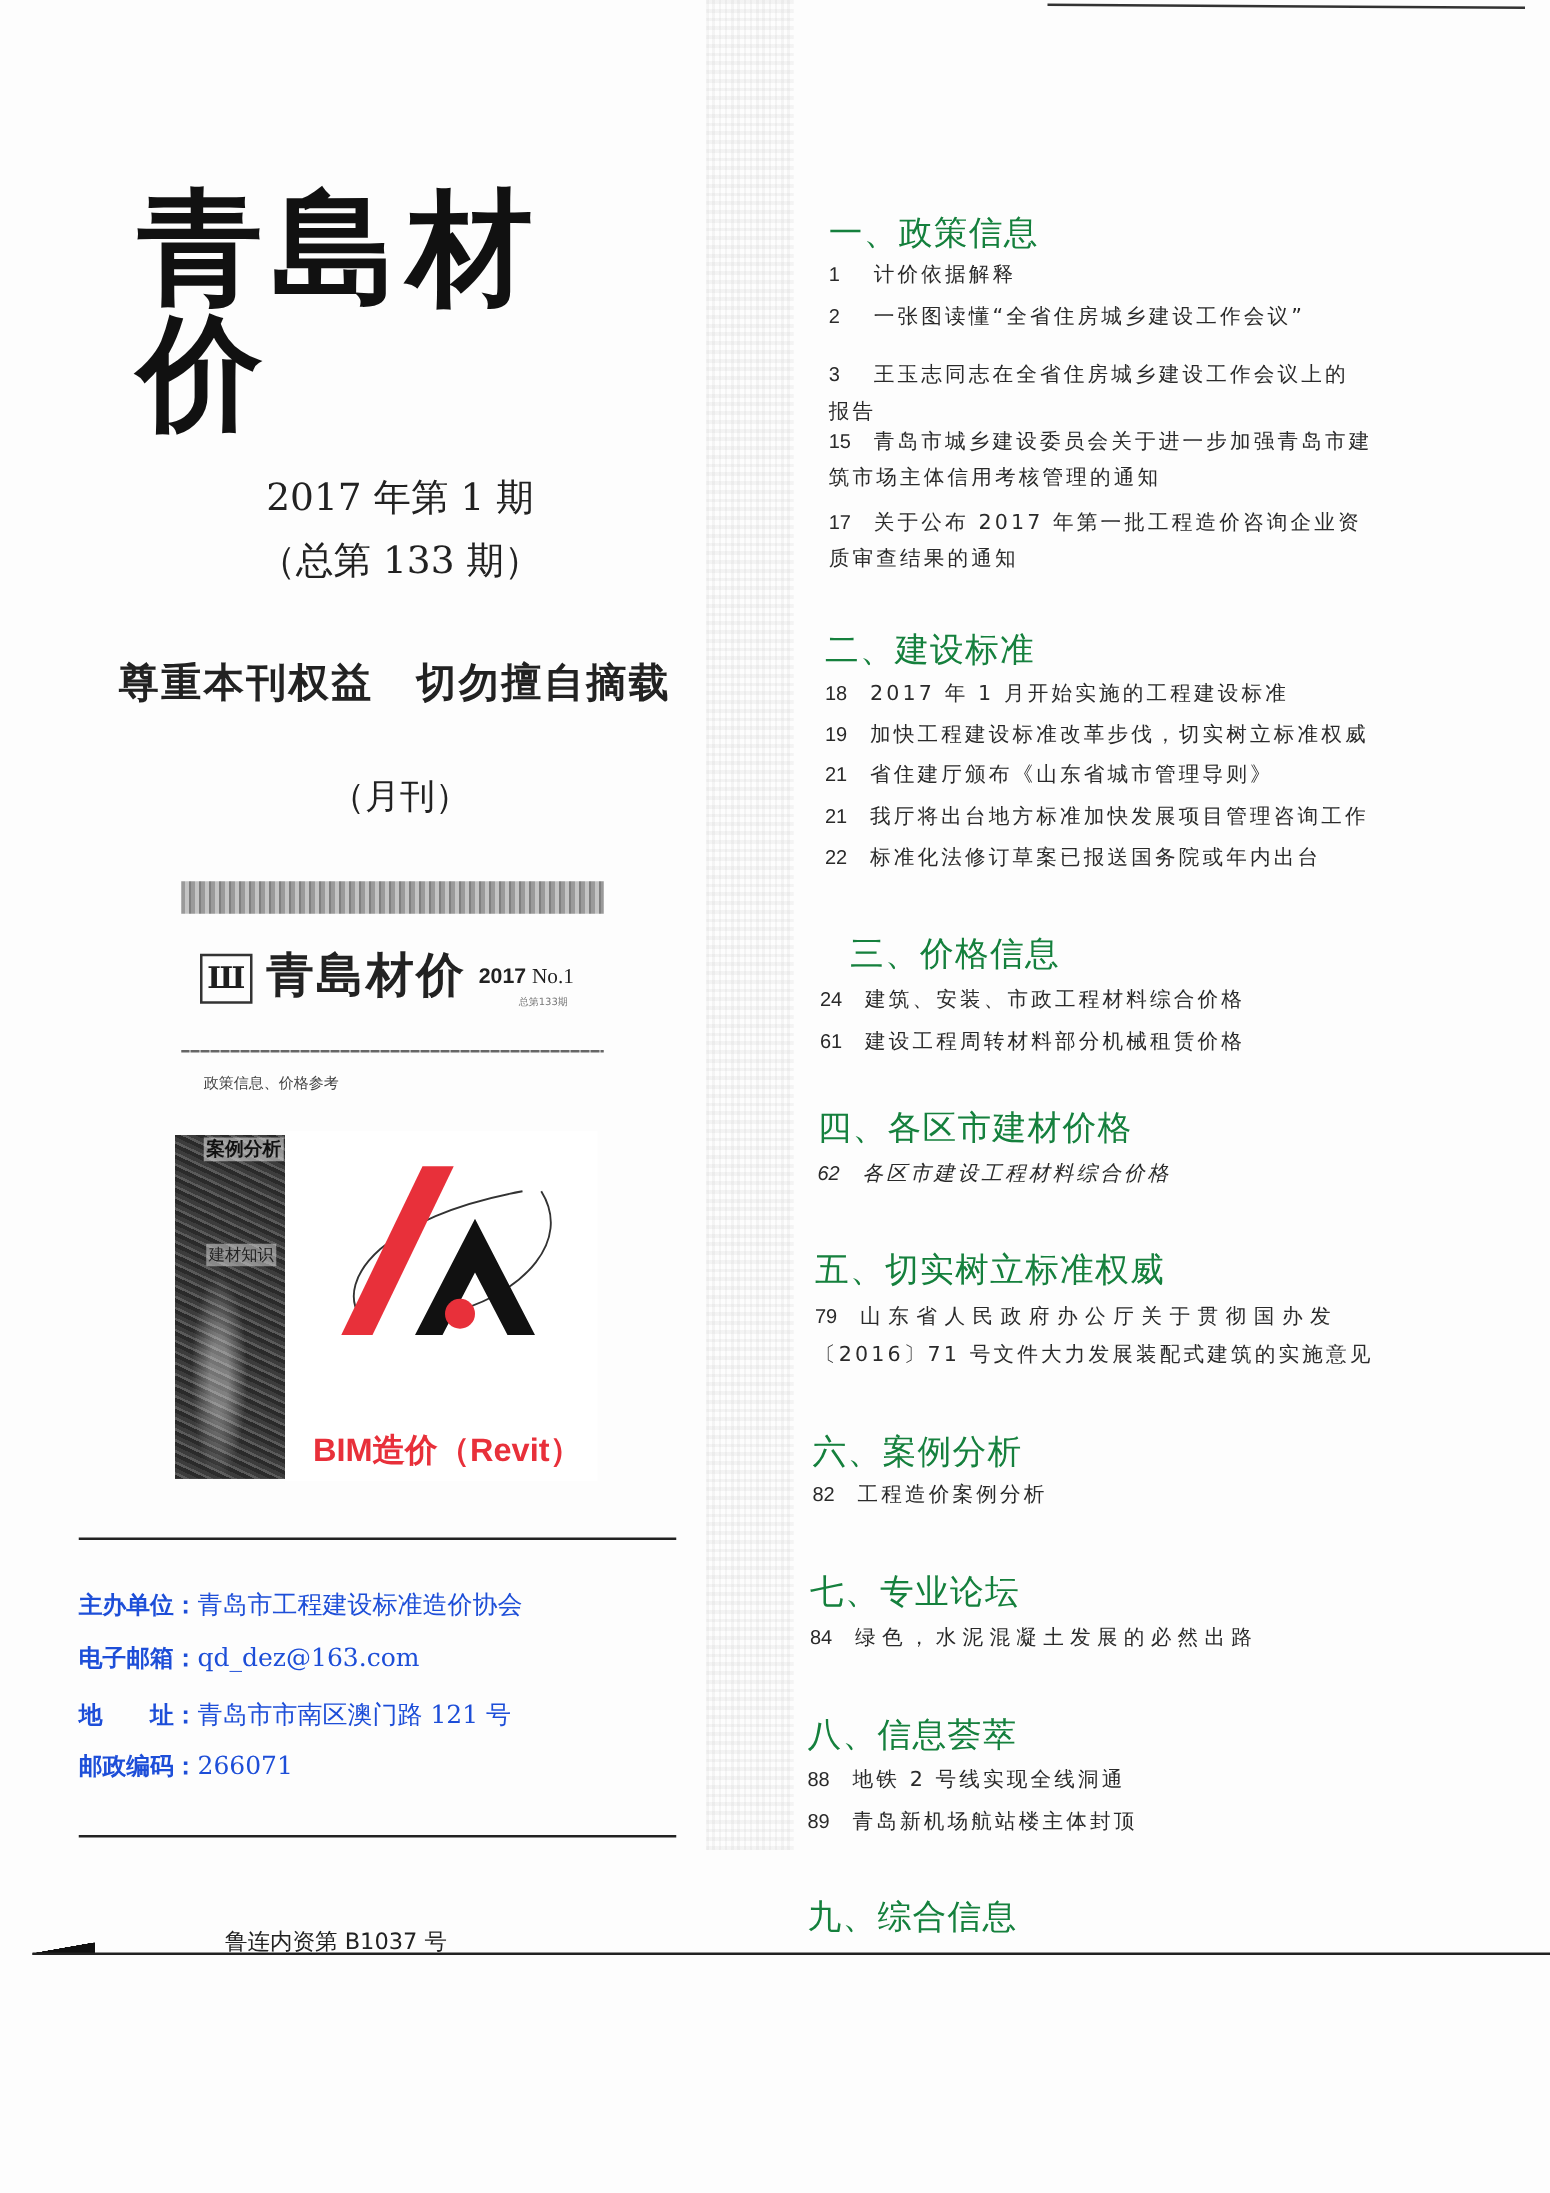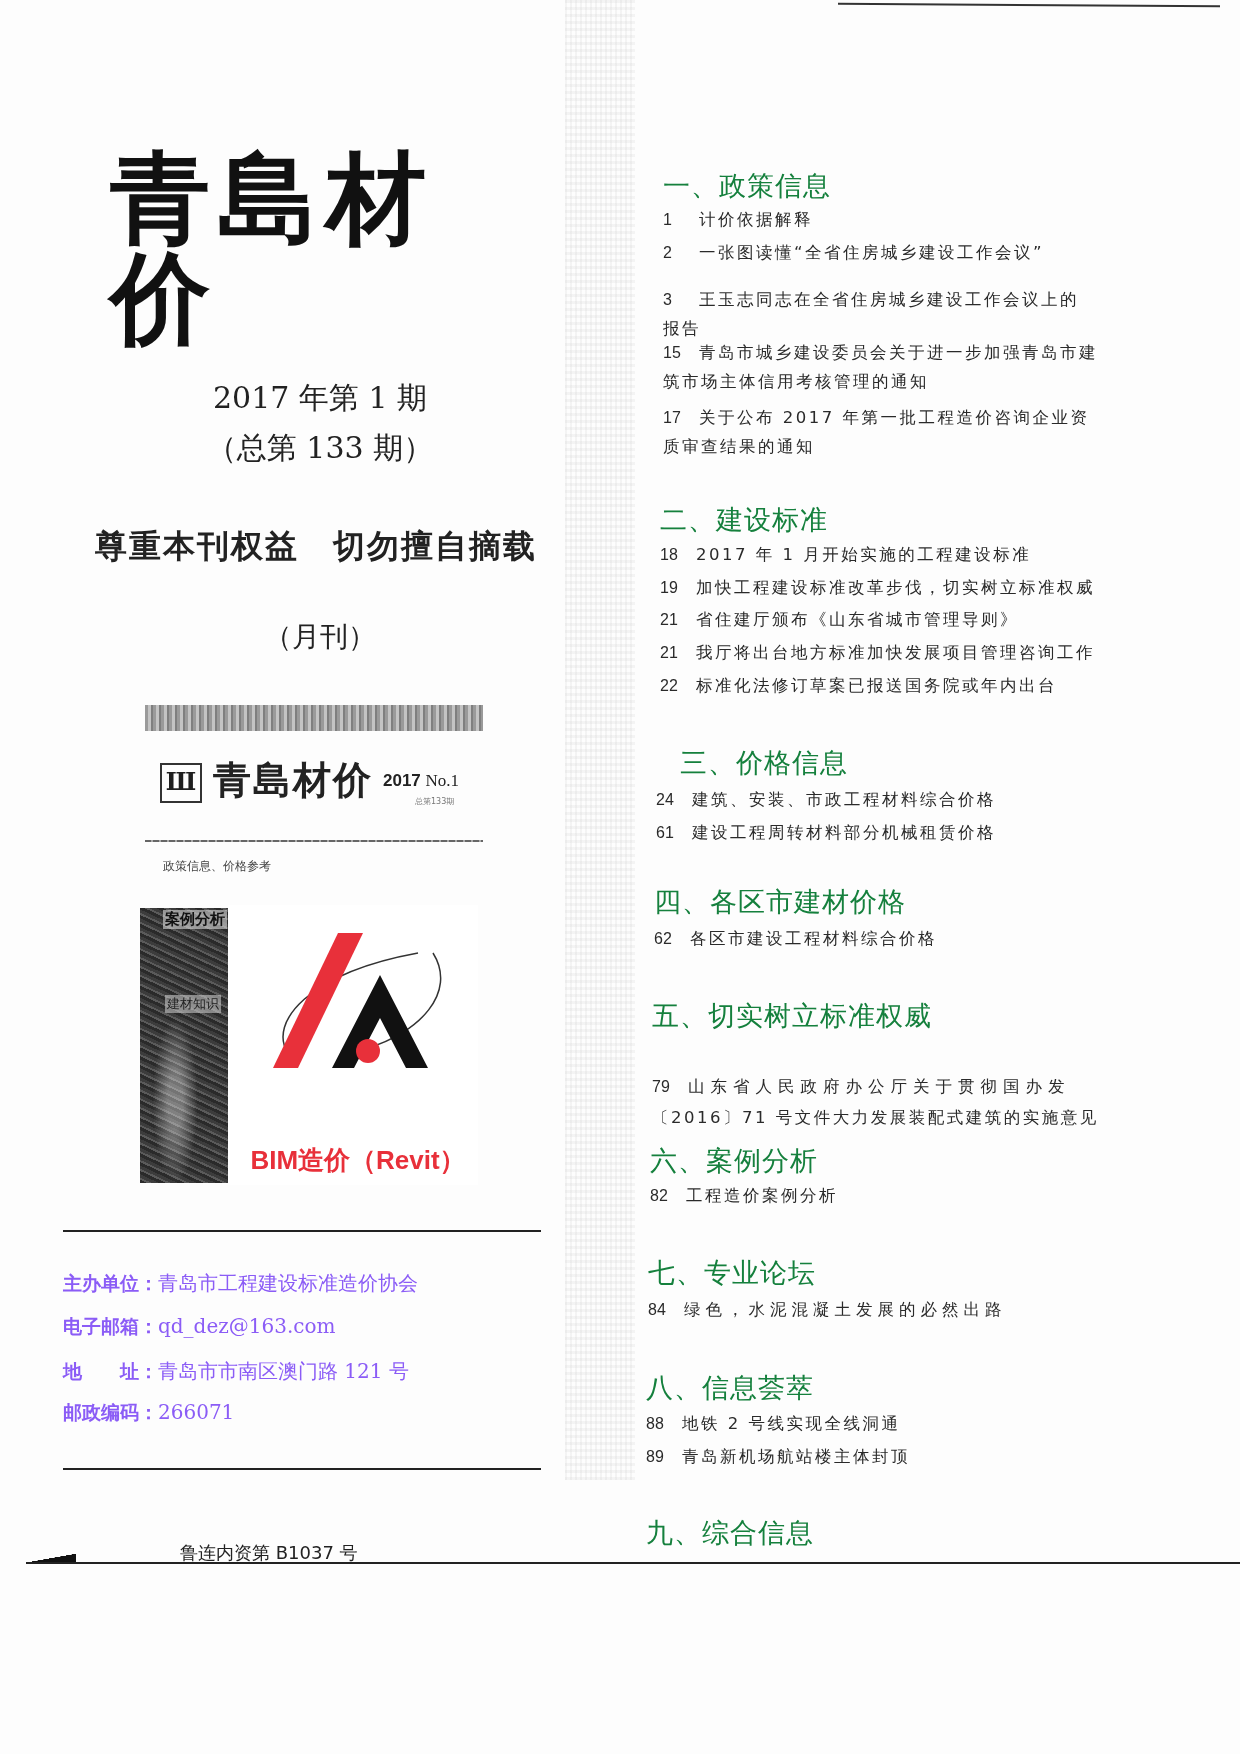--- a/index.html
+++ b/index.html
@@ -40,21 +40,21 @@
       repeating-linear-gradient(25deg, #2a2a2a 0 3px, #5a5a5a 3px 5px, #3c3c3c 5px 8px),
       #333; }
   .thumb-photo-label1 { left:18px; top:205px; font-size:15px; color:#111; font-weight:bold; background:rgba(220,220,220,0.6); padding:0 2px; }
   .thumb-photo-label2 { left:20px; top:290px; font-size:13px; color:#222; background:rgba(200,200,200,0.6); padding:0 2px; }
 
   .watermark { left:228px; top:905px; width:250px; height:280px; background:#fff; }
   .wm-phone { left:12px; top:195px; width:240px; text-align:center; font-family:"Liberation Sans", sans-serif; font-weight:bold; font-size:33px; color:#1a1a1a; letter-spacing:1px; }
   .wm-tag { left:5px; top:238px; width:250px; text-align:center; font-family:"Liberation Sans", sans-serif; font-weight:bold; font-size:26px; color:#e8303a; }
 
   .rule-left { left:63px; width:478px; height:2px; background:#222; }
-  .info { left:63px; font-family:"DejaVu Serif", serif; font-size:20px; color:#8b5cf6; }
+  .info { left:63px; font-family:"DejaVu Serif", serif; font-size:20px; color:#1d4ed8; }
   .info .lbl { font-family:"DejaVu Sans", sans-serif; font-weight:bold; font-size:19px; }
   .permit { left:180px; top:1541px; font-family:"DejaVu Sans", sans-serif; font-size:18px; color:#222; }
   .bottom-rule { left:26px; top:1562px; width:1214px; height:2px; background:#222; }
   .bottom-rule-wedge { left:26px; top:1554px; width:50px; height:10px; background:linear-gradient(170deg, transparent 45%, #111 46%); }
 
   
   .toc-heading { font-family:"DejaVu Sans", sans-serif; font-size:27px; color:#15803d; letter-spacing:1px; }
   .toc-item { font-family:"DejaVu Sans", sans-serif; font-size:16.5px; color:#2a2a2a; letter-spacing:2.5px; line-height:1.2; width:480px; }
   .toc-item .pg { display:inline-block; width:36px; letter-spacing:0; font-family:"Liberation Sans", sans-serif; font-size:16px; }
   .toc-item .cont { display:block; }
@@ -157,26 +157,26 @@
 
 <div class="abs toc-heading" style="left:680px;top:745px;">三、价格信息</div>
 <div class="abs toc-item" style="left:656px;top:790px;">
   <span class="pg">24</span><span>建筑、安装、市政工程材料综合价格</span>
 </div>
 <div class="abs toc-item" style="left:656px;top:823px;">
   <span class="pg">61</span><span>建设工程周转材料部分机械租赁价格</span>
 </div>
 
 <div class="abs toc-heading" style="left:654px;top:884px;">四、各区市建材价格</div>
-<div class="abs toc-item" style="left:654px;top:929px;">
+<div class="abs toc-item" style="left:654px;top:929px;font-style:italic;">
   <span class="pg">62</span><span>各区市建设工程材料综合价格</span>
 </div>
 
 <div class="abs toc-heading" style="left:652px;top:998px;">五、切实树立标准权威</div>
-<div class="abs toc-item" style="left:652px;top:1043px;width:500px;margin-top:34px;">
+<div class="abs toc-item" style="left:652px;top:1043px;width:500px;">
   <span class="pg">79</span><span style="letter-spacing:6px;">山东省人民政府办公厅关于贯彻国办发</span>
   <span class="cont" style="margin-top:11px;">〔2016〕71 号文件大力发展装配式建筑的实施意见</span>
 </div>
 
 <div class="abs toc-heading" style="left:650px;top:1143px;">六、案例分析</div>
 <div class="abs toc-item" style="left:650px;top:1186px;">
   <span class="pg">82</span><span>工程造价案例分析</span>
 </div>
 
 <div class="abs toc-heading" style="left:648px;top:1255px;">七、专业论坛</div>

